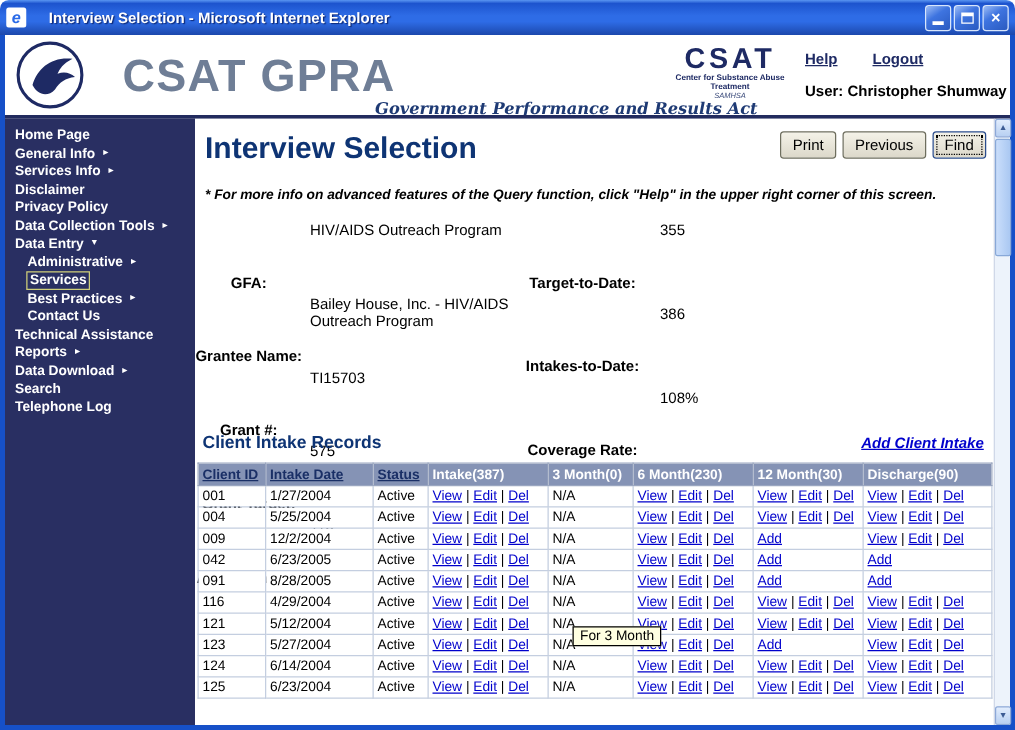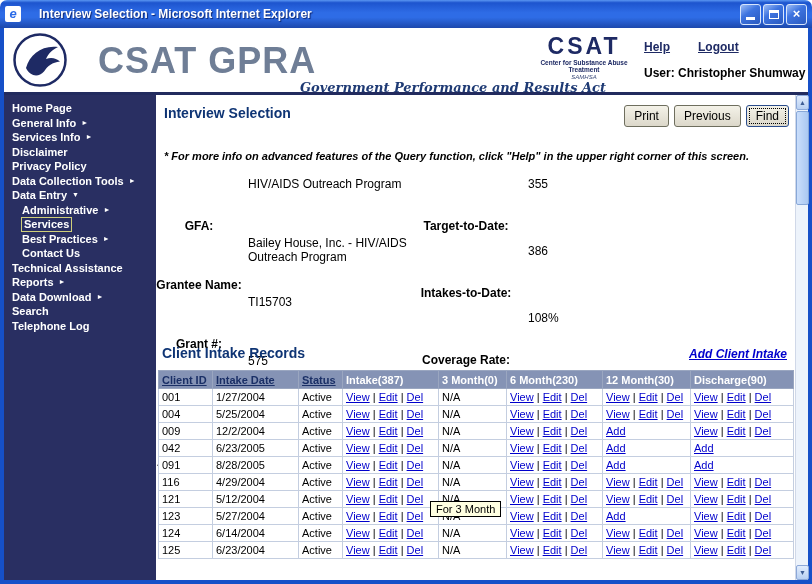--- a/index.html
+++ b/index.html
@@ -44,21 +44,21 @@
   
   .sidebar { position:absolute; left:4px; top:95px; width:152px; height:485px; background:#292F62; padding-top:6px; }
   .nav-item { display:flex; align-items:center; color:#fff; font-size:11px; font-weight:bold;
     padding:1px 4px 1px 8px; line-height:12.5px; cursor:pointer; white-space:nowrap; }
   .nav-item.indent { padding-left:18px; }
   .nav-arrow { font-size:7px; margin-left:5px; }
   .nav-item.selected .nav-label { outline:1px solid #CFCF7A; padding:0 2px; }
 
   
   .main { position:absolute; left:156px; top:95px; width:639px; height:485px; background:#fff; overflow:hidden; }
-  .page-title { position:absolute; left:8px; top:10px; font-size:14px; font-weight:bold; color:#0E3474;text-align:center; }
+  .page-title { position:absolute; left:8px; top:10px; font-size:24px; font-weight:bold; color:#0E3474;text-align:center; }
   .toolbar { position:absolute; top:10px; right:6px; display:flex; gap:5px; }
   .xp-btn { font-family:"Liberation Sans", sans-serif; font-size:12px; padding:2px 9px; height:22px;
     background:linear-gradient(180deg,#F4F2E8,#DCD8CA); border:1px solid #6E6E5E; border-radius:3px; cursor:pointer; }
   .xp-btn.focused { border-color:#2A4C8C; outline:1px dotted #000; outline-offset:-4px; }
   .note { position:absolute; left:8px; top:55px; right:8px; font-size:11px; font-style:italic; font-weight:bold; color:#000; }
 
   .info-left { position:absolute; left:0; top:82px; display:grid; grid-template-columns:86px 182px;
     column-gap:6px; row-gap:3px; font-size:12px; }
   .info-right { position:absolute; left:256px; top:82px; display:grid; grid-template-columns:108px auto;
     column-gap:8px; row-gap:11px; font-size:12px; }
@@ -94,21 +94,21 @@
   .records-table th { background:#8593B5; height:18px; text-align:left; padding:1px 3px;
     border:1px solid #9AA6C0; white-space:nowrap; overflow:hidden; }
   .th-plain { color:#fff; font-weight:bold; }
   .collink { color:#1A2F66; font-weight:bold; text-decoration:underline; cursor:pointer; }
   .records-table td { height:17px; padding:1px 3px; border:1px solid #C4CEE0; background:#fff;
     white-space:nowrap; overflow:hidden; color:#000; }
   .tbl-link { color:#0000CC; text-decoration:underline; cursor:pointer; }
   .sep { color:#000; }
   .na { color:#000; }
 
-  .tooltip { position:absolute; left:274px; top:406px; background:#FFFFE1; border:1px solid #000;
+  .tooltip { position:absolute; left:302px; top:406px; background:#FFFFE1; border:1px solid #000;
     font-size:11px; padding:1px 5px; z-index:10; white-space:nowrap; }
 
   
   .scrollbar { position:absolute; right:4px; top:95px; width:13px; height:485px; background:#EDF3FB;
     border-left:1px solid #D0D8E8; }
   .sb-btn { position:absolute; left:0; width:13px; height:15px;
     background:linear-gradient(180deg,#E2EDFD,#B8D0F2); border:1px solid #8CA8D8; border-radius:2px;
     color:#3D5C94; font-size:7px; display:flex; align-items:center; justify-content:center; cursor:pointer; }
   .sb-btn.up { top:0; } .sb-btn.down { bottom:0; }
   .sb-thumb { position:absolute; left:0; top:16px; width:13px; height:94px;

